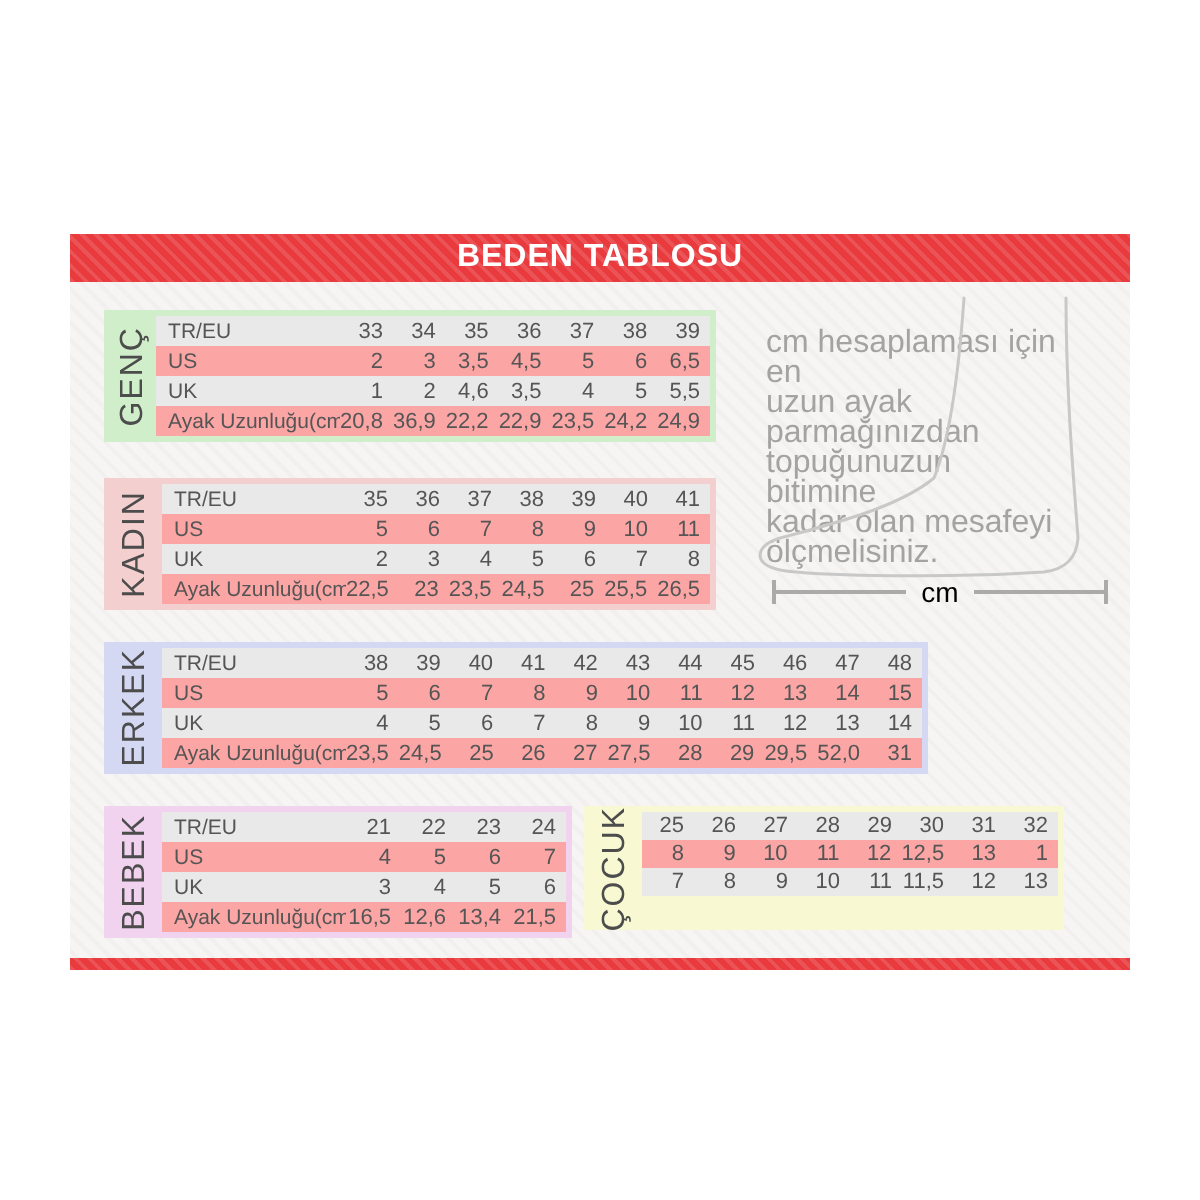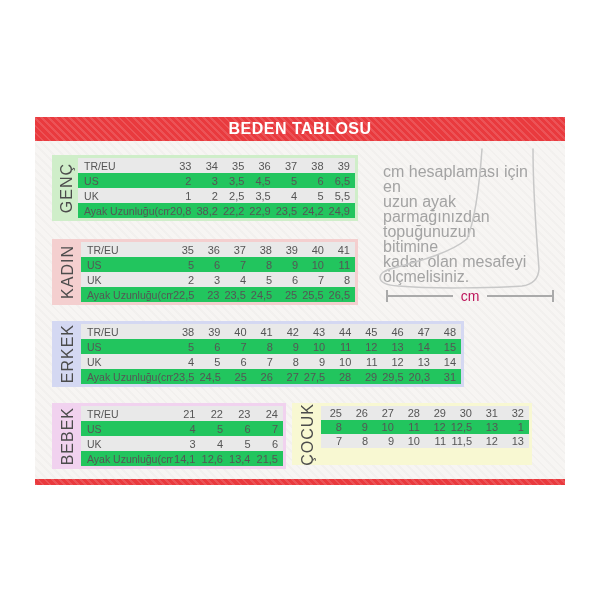--- a/index.html
+++ b/index.html
@@ -18,42 +18,42 @@
   
   #bottom-rule{position:absolute;left:35px;top:479px;width:530px;height:6px;
       background-color:#e93a3e;
       background-image:repeating-linear-gradient(45deg, rgba(255,255,255,0.13) 0 2px, transparent 2px 5px);}
   
   .size-table{position:absolute;display:flex;padding:3px;box-sizing:border-box;}
   .strip{width:26px;display:flex;align-items:center;justify-content:center;}
   .vlabel{writing-mode:vertical-rl;transform:rotate(180deg);font-size:16px;font-weight:500;
       letter-spacing:1px;color:#4c4c4c;white-space:nowrap;}
   .rows{flex:1;display:flex;flex-direction:column;}
-  .trow{display:flex;align-items:center;height:15px;background:#22c55e;}
+  .trow{display:flex;align-items:center;height:15px;background:#fca5a5;}
   .trow.alt{background:#e9e9e9;}
   .rlabel{width:92px;box-sizing:border-box;padding-left:6px;font-size:10.5px;color:#555;
       white-space:nowrap;overflow:hidden;}
   .cell{flex:1;text-align:right;padding-right:5px;font-size:11px;color:#555;}
   #table-genc {left:52px;top:155px;width:306px;height:66px;}
   #table-kadin{left:52px;top:239px;width:306px;height:66px;}
   #table-erkek{left:52px;top:321px;width:412px;height:66px;}
   #table-bebek{left:52px;top:403px;width:234px;height:66px;}
   #table-cocuk{left:292px;top:403px;width:240px;height:62px;}
   #table-cocuk .trow{height:14px;}
   
   #measure-note{position:absolute;left:383px;top:164px;width:150px;font-size:16px;
       line-height:15px;color:#a3a3a3;white-space:pre-line;}
   
   #foot-svg{position:absolute;left:372px;top:147px;}
   
   #cm-line{position:absolute;left:386px;top:289px;width:168px;height:14px;
       display:flex;align-items:center;}
   #cm-line .tick{width:2px;height:12px;background:#aaa;}
   #cm-line .seg{flex:1;height:2px;background:#aaa;}
-  #cm-line .cm-text{font-size:14px;color:#be185d;margin:0 8px;line-height:14px;}
+  #cm-line .cm-text{font-size:14px;color:#000000;margin:0 8px;line-height:14px;}
 </style>
 </head>
 <body>
 
 <div id="canvas">
 
   <div id="content-bg"></div>
 
   <div id="banner" style="background-color: rgb(233, 58, 62);">
     <span class="title">BEDEN TABLOSU</span>
@@ -81,30 +81,30 @@
           <div class="cell">3,5</div>
           <div class="cell">4,5</div>
           <div class="cell">5</div>
           <div class="cell">6</div>
           <div class="cell">6,5</div>
         </div>
         <div class="trow alt">
           <div class="rlabel">UK</div>
           <div class="cell">1</div>
           <div class="cell">2</div>
-          <div class="cell">2,5</div>
+          <div class="cell">4,6</div>
           <div class="cell">3,5</div>
           <div class="cell">4</div>
           <div class="cell">5</div>
           <div class="cell">5,5</div>
         </div>
         <div class="trow">
           <div class="rlabel">Ayak Uzunluğu(cm)</div>
           <div class="cell">20,8</div>
-          <div class="cell">38,2</div>
+          <div class="cell">36,9</div>
           <div class="cell">22,2</div>
           <div class="cell">22,9</div>
           <div class="cell">23,5</div>
           <div class="cell">24,2</div>
           <div class="cell">24,9</div>
         </div>
       </div>
     </div>
   <div id="table-kadin" class="size-table" style="background-color: rgb(244, 207, 207);">
       <div class="strip">
@@ -204,21 +204,21 @@
           <div class="rlabel">Ayak Uzunluğu(cm)</div>
           <div class="cell">23,5</div>
           <div class="cell">24,5</div>
           <div class="cell">25</div>
           <div class="cell">26</div>
           <div class="cell">27</div>
           <div class="cell">27,5</div>
           <div class="cell">28</div>
           <div class="cell">29</div>
           <div class="cell">29,5</div>
-          <div class="cell">20,3</div>
+          <div class="cell">52,0</div>
           <div class="cell">31</div>
         </div>
       </div>
     </div>
   <div id="table-bebek" class="size-table" style="background-color: rgb(241, 210, 239);">
       <div class="strip">
         <span class="vlabel">BEBEK</span>
       </div>
       <div class="rows">
         <div class="trow alt">
@@ -237,21 +237,21 @@
         </div>
         <div class="trow alt">
           <div class="rlabel">UK</div>
           <div class="cell">3</div>
           <div class="cell">4</div>
           <div class="cell">5</div>
           <div class="cell">6</div>
         </div>
         <div class="trow">
           <div class="rlabel">Ayak Uzunluğu(cm)</div>
-          <div class="cell">14,1</div>
+          <div class="cell">16,5</div>
           <div class="cell">12,6</div>
           <div class="cell">13,4</div>
           <div class="cell">21,5</div>
         </div>
       </div>
     </div>
   <div id="table-cocuk" class="size-table" style="background-color: rgb(248, 248, 210);">
       <div class="strip">
         <span class="vlabel">ÇOCUK</span>
       </div>

